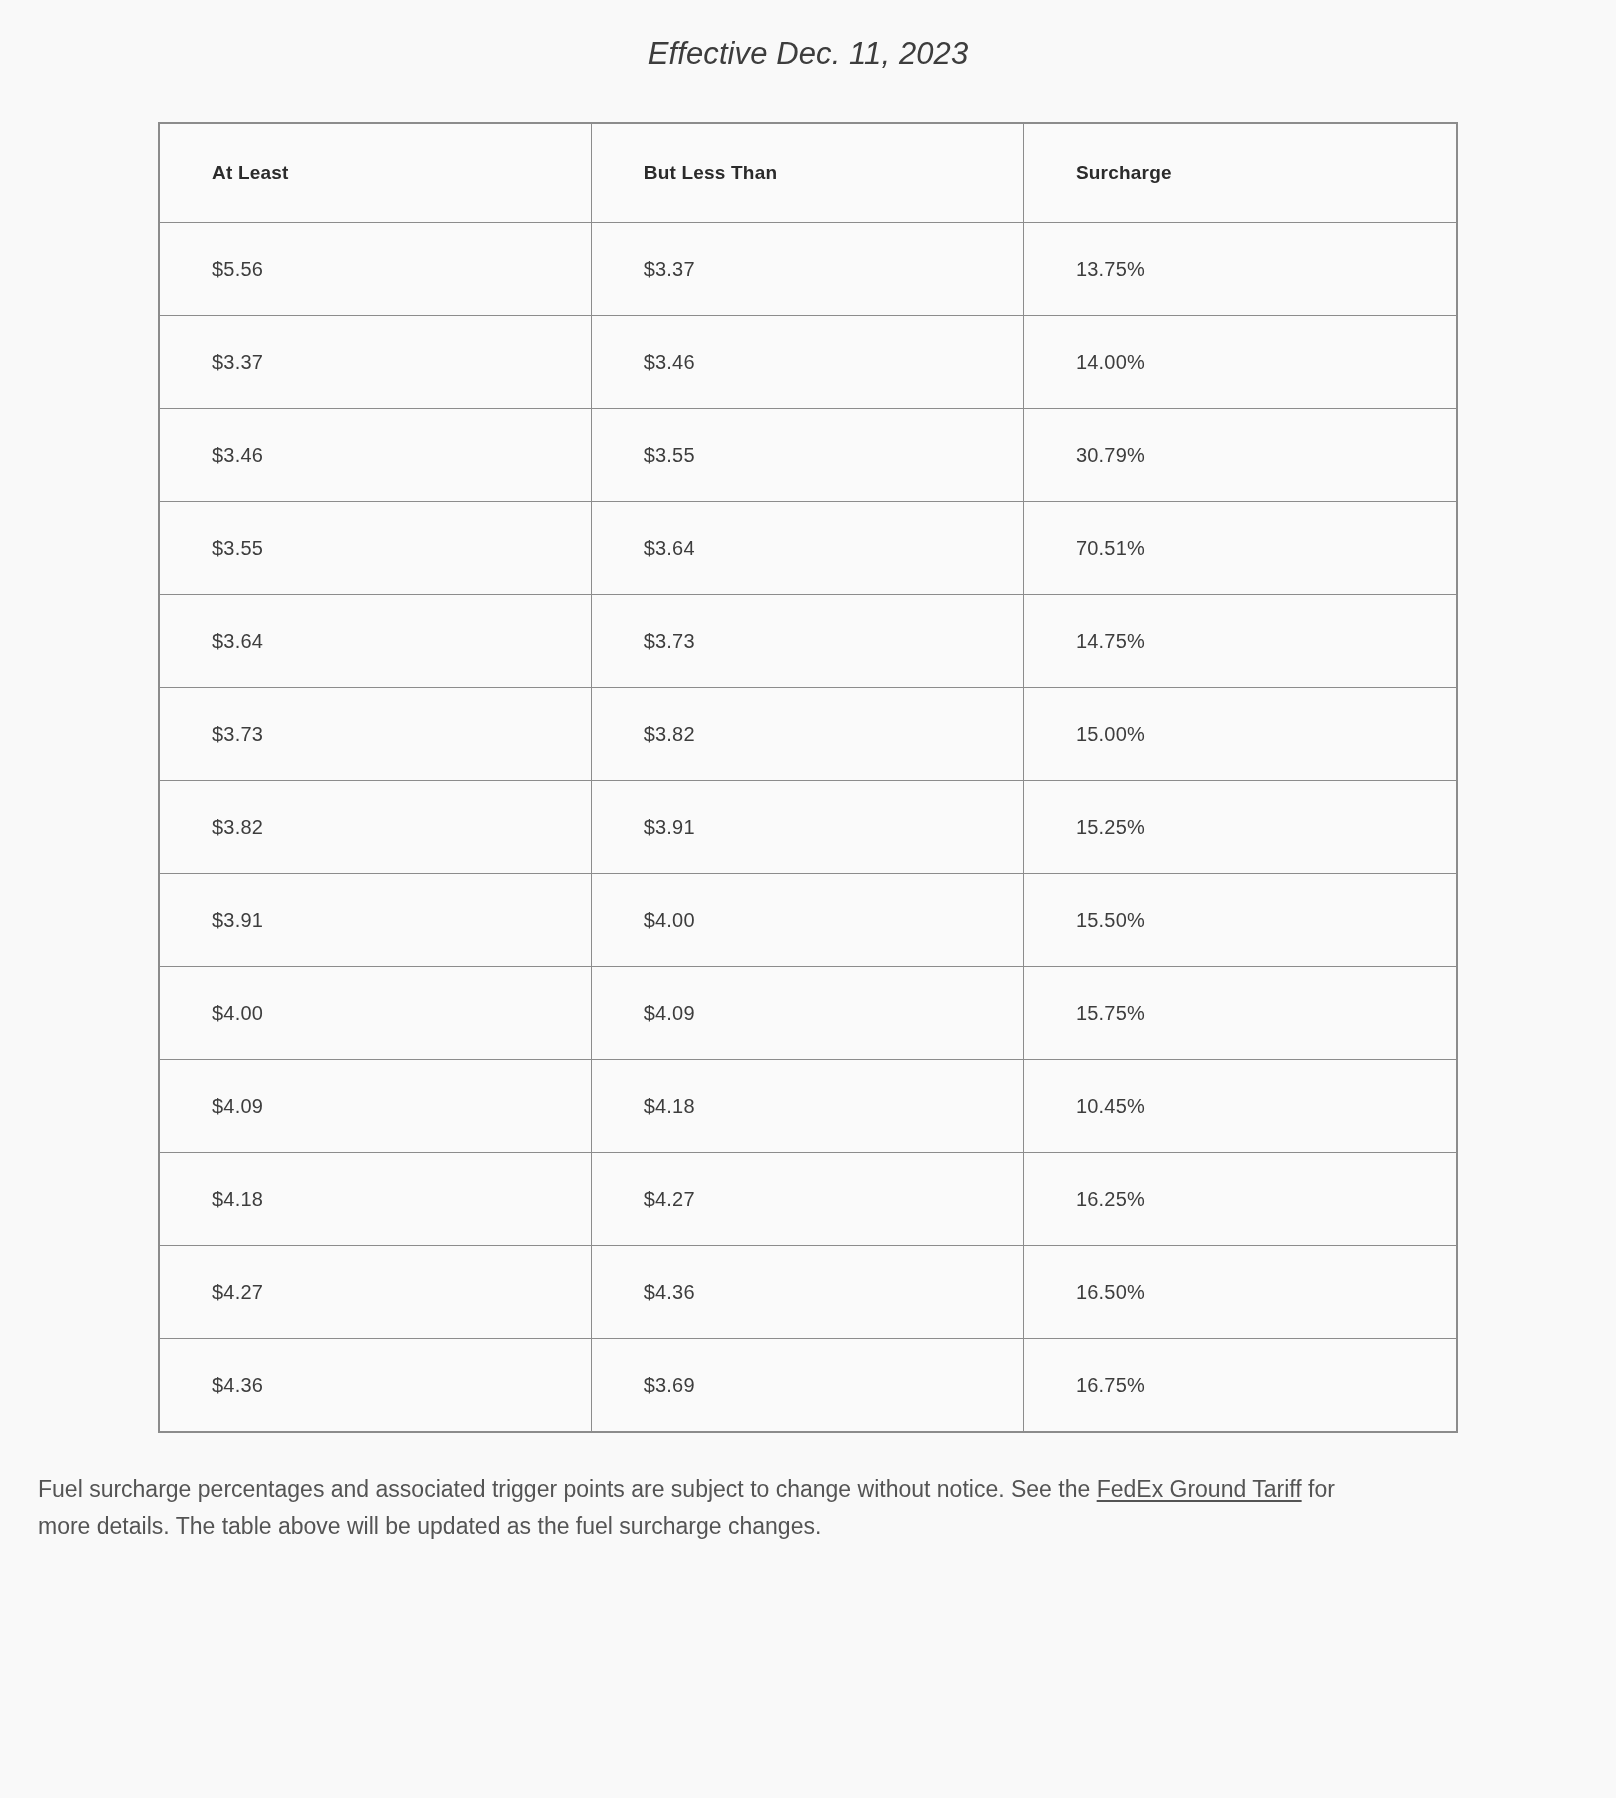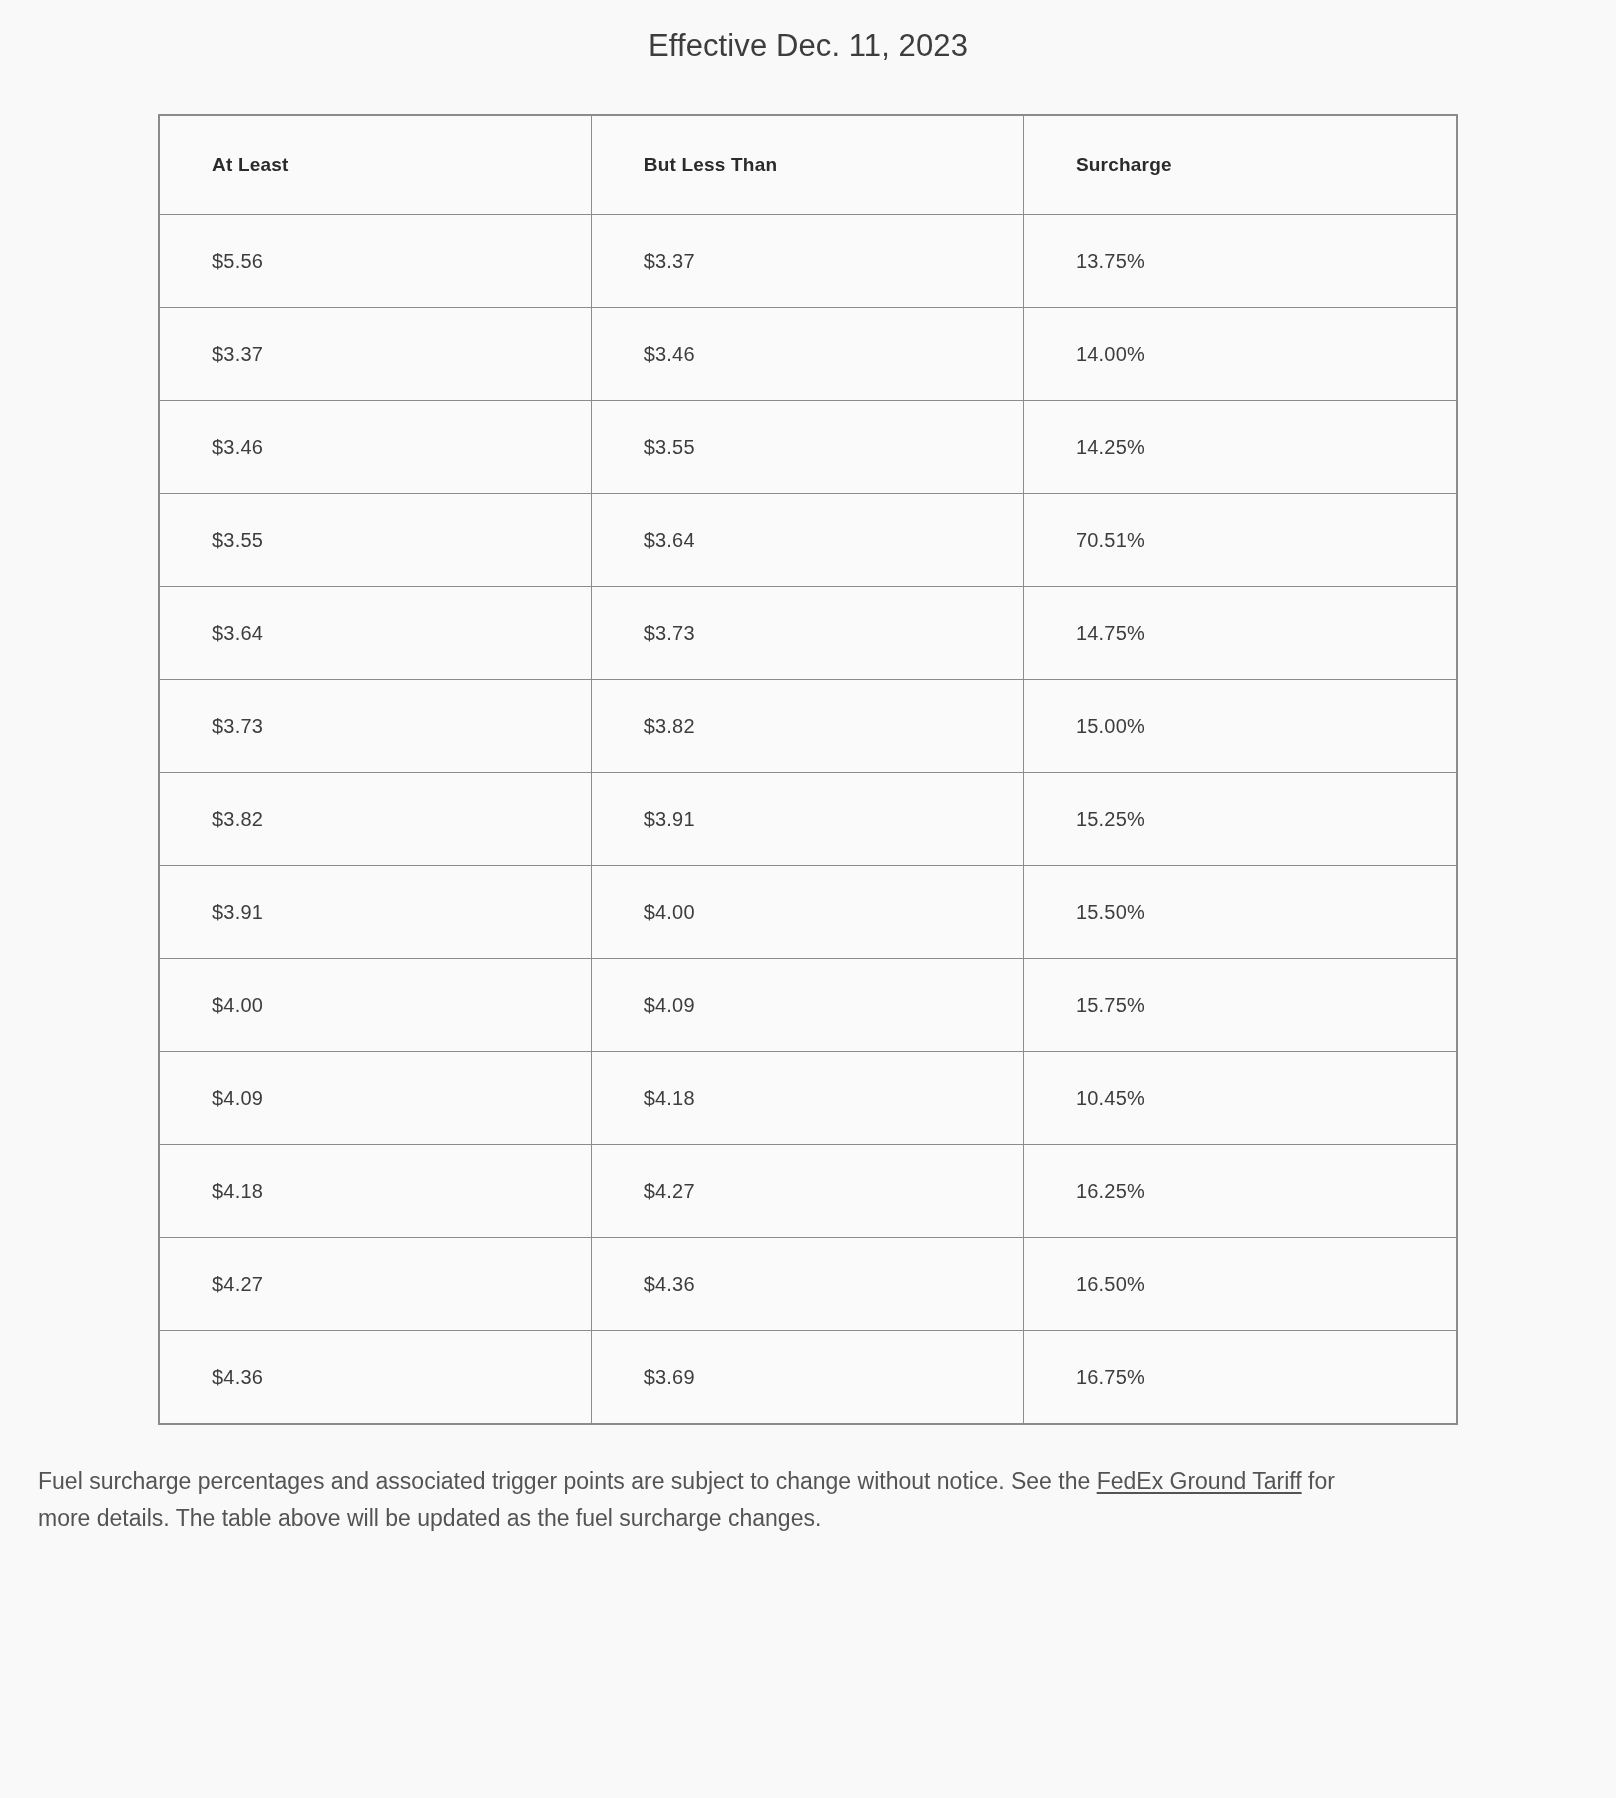--- a/index.html
+++ b/index.html
@@ -17,22 +17,23 @@
   .page {
     position: relative;
     width: 1616px;
     height: 1798px;
     box-sizing: border-box;
   }
 
   
   .title-block {
     text-align: center;
-    padding-top: 24px;
+    padding-top: 32px;
     line-height: 1.42;
+    font-style: italic;
   }
   .title-line {
     font-size: 31px;
     font-weight: 400;
     color: #3d3d3d;
     letter-spacing: 0.1px;
   }
 
   
   .table-wrap {
@@ -122,21 +123,21 @@
             <td>13.75%</td>
           </tr>
           <tr>
             <td>$3.37</td>
             <td>$3.46</td>
             <td>14.00%</td>
           </tr>
           <tr>
             <td>$3.46</td>
             <td>$3.55</td>
-            <td>14.25%</td>
+            <td>30.79%</td>
           </tr>
           <tr>
             <td>$3.55</td>
             <td>$3.64</td>
             <td>70.51%</td>
           </tr>
           <tr>
             <td>$3.64</td>
             <td>$3.73</td>
             <td>14.75%</td>

